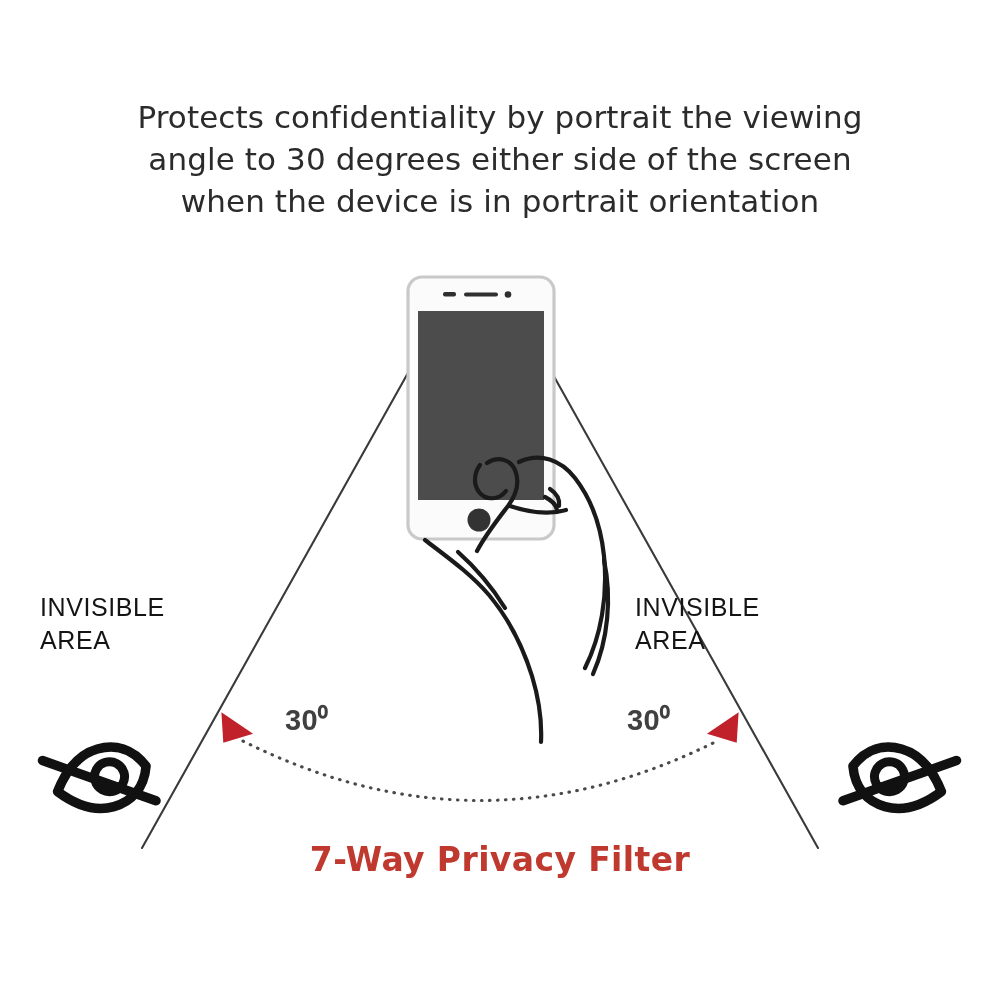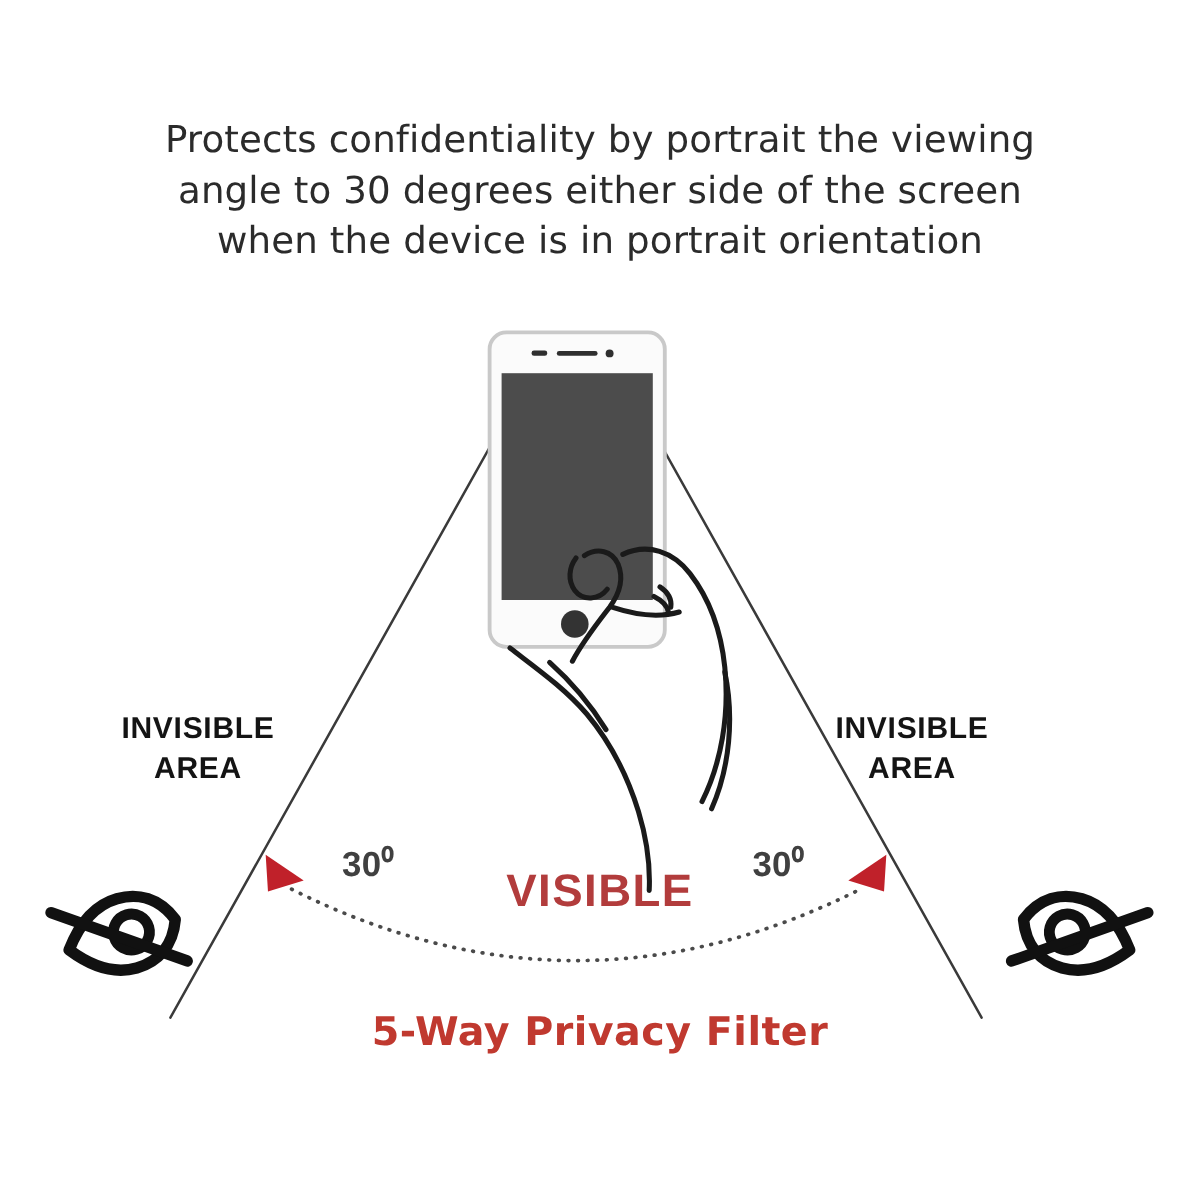--- a/index.html
+++ b/index.html
@@ -37,25 +37,25 @@
     letter-spacing: 0.1px;
     font-weight: 400;
     font-family: "DejaVu Sans", sans-serif;
   }
   .headline .hl-line { display: block; white-space: nowrap; }
 
   
   .side-label {
     position: absolute;
     width: 250px;
-    text-align: center;
+    text-align: left;
     color: #141414;
     font-size: 25px;
     line-height: 33px;
-    font-weight: 700;
+    font-weight: 400;
     letter-spacing: 0.6px;
     font-family: "Liberation Sans", sans-serif;
   }
   .side-label.left  { left: 40px;  top: 591px; }
   .side-label.right { left: 635px; top: 591px; }
   .side-label .sl-line { display: block; }
 
   
   .angle-label {
     position: absolute;
@@ -215,17 +215,16 @@
   </div>
 
   <div class="side-label right">
     <span class="sl-line">INVISIBLE</span>
     <span class="sl-line">AREA</span>
   </div>
 
   <div class="angle-label left">30⁰</div>
   <div class="angle-label right">30⁰</div>
 
-  <div class="visible-text">VISIBLE</div>
-
-  <div class="caption">5-Way Privacy Filter</div>
+
+  <div class="caption">7-Way Privacy Filter</div>
 
 </div>
 
 </body></html>

